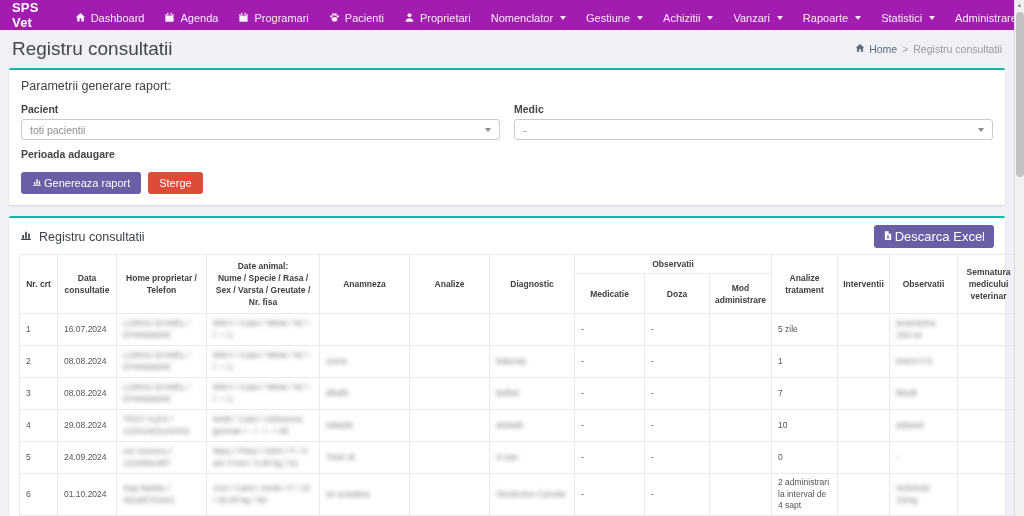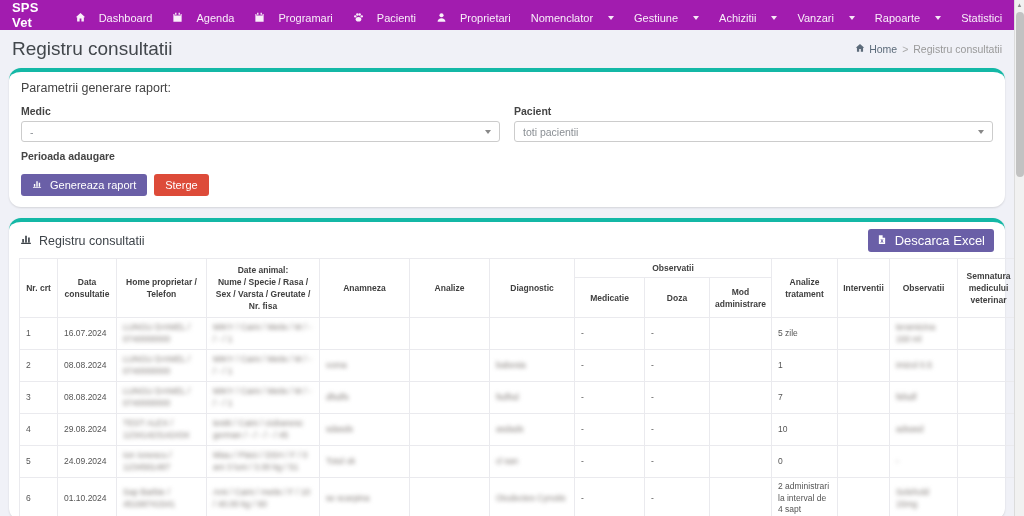--- a/index.html
+++ b/index.html
@@ -3,60 +3,60 @@
 <meta charset="utf-8">
 <style>
   * { margin:0; padding:0; box-sizing:border-box; }
   html,body { width:1024px; height:516px; overflow:hidden; }
   body { font-family:"Liberation Sans","DejaVu Sans",sans-serif; background:#f0f1f7; color:#444; }
 
   
   .navbar { position:absolute; top:0; left:0; width:1014px; height:30px; background:#a21caf;
             display:flex; align-items:flex-start; padding:0 0 0 12px; z-index:5; }
   .brand { color:#fff; font-weight:bold; font-size:13px; margin-right:26px; letter-spacing:.2px; cursor:pointer; }
-  .nav-link { display:flex; align-items:center; gap:13px; color:rgba(255,255,255,.93); font-size:11px;
+  .nav-link { display:flex; align-items:center; gap:5px; color:rgba(255,255,255,.93); font-size:11px;
               padding:8px 10px; height:36px; text-decoration:none; cursor:pointer; white-space:nowrap; }
   .nav-link svg { flex:0 0 auto; }
   .caret { width:0; height:0; border-left:3.5px solid transparent; border-right:3.5px solid transparent;
            border-top:4px solid rgba(255,255,255,.9); margin-left:2px; }
 
   
   .scrollbar { position:absolute; top:0; right:0; width:10px; height:516px; background:#f1f1f1;
                border-left:1px solid #dcdcdc; z-index:9; }
   .scroll-arrow { height:10px; display:flex; align-items:center; justify-content:center;
                   font-size:6px; color:#8a8a8a; }
   .scroll-thumb { position:absolute; top:12px; left:1px; width:8px; height:165px; background:#c2c2c2; border-radius:4px; }
 
   
   .content { position:absolute; top:30px; left:0; width:1014px; padding:5px 9px 0 9px; }
   .page-head { display:flex; align-items:center; justify-content:space-between; margin:3px 3px 8px 3px; }
   .page-title { font-size:19px; font-weight:400; color:#42474c; }
   .breadcrumb { font-size:10.5px; color:#999; display:flex; align-items:center; gap:5px; }
   .crumb-home { color:#5c6b7a; display:flex; align-items:flex-end; gap:4px; cursor:pointer; }
   .crumb-sep { color:#aaa; }
 
-  .card { background:#fff; border-top:4px solid #14b8a6; border-radius:12px;
+  .card { background:#fff; border-top:2px solid #14b8a6; border-radius:2px;
           box-shadow:0 1px 2px rgba(0,0,0,.12); margin-bottom:11px; }
   .card-pad { padding:9px 12px 11px 12px; }
   .filters-heading { font-size:12.5px; font-weight:500; color:#444; margin-bottom:2px; }
   .filter-cols { display:flex; gap:14px; }
   .filter-col { flex:1; }
   .field-label { font-size:10.5px; font-weight:bold; color:#454545; margin:8px 0 4px; }
   .select-box { height:21px; border:1px solid #ccc; border-radius:3px; background:#fff;
                 display:flex; align-items:center; padding:0 8px; font-size:10.5px; color:#8a8f94; cursor:pointer; }
   .select-box .grow { flex:1; }
   .select-caret { width:0; height:0; border-left:3.5px solid transparent; border-right:3.5px solid transparent;
                   border-top:4px solid #888; }
   .input-group { display:flex; width:49%; height:22px; }
   .input-addon { width:27px; background:#eef0f2; border:1px solid #ccc; border-right:none;
                  border-radius:3px 0 0 3px; display:flex; align-items:center; justify-content:center; color:#666; }
   .input-text { flex:1; border:1px solid #ccc; border-radius:0 3px 3px 0; background:#fff;
                 display:flex; align-items:center; padding:0 9px; font-size:10.5px; color:#555; }
   .btn-row { display:flex; gap:7px; margin-top:12px; }
-  .btn { display:flex; align-items:center; gap:8px; border:none; border-radius:3px; cursor:pointer;
+  .btn { display:flex; align-items:center; gap:2px; border:none; border-radius:3px; cursor:pointer;
          font-size:11px; color:#fff; padding:5px 11px; font-family:inherit; }
   .btn-purple { background:#6a5fa7; }
   .btn-red { background:#dd4b39; }
 
   
   .report-head { display:flex; align-items:center; justify-content:space-between; padding:7px 11px 6px 11px; }
   .report-title { display:flex; align-items:center; gap:7px; font-size:12.5px; color:#3d4349; }
   .btn-sm { padding:4px 9px; font-size:13px; }
 
   
@@ -164,30 +164,30 @@
       <span>Registru consultatii</span>
     </div>
   </div>
 
   <div class="card">
     <div class="card-pad">
       <div class="filters-heading">Parametrii generare raport:</div>
 
       <div class="filter-cols">
         <div class="filter-col">
-          <div class="field-label">Medic</div>
+          <div class="field-label">Pacient</div>
           <div class="select-box">
-            <span class="grow">-</span>
+            <span class="grow">toti pacientii</span>
             <span class="select-caret"></span>
           </div>
         </div>
         <div class="filter-col">
-          <div class="field-label">Pacient</div>
+          <div class="field-label">Medic</div>
           <div class="select-box">
-            <span class="grow">toti pacientii</span>
+            <span class="grow">-</span>
             <span class="select-caret"></span>
           </div>
         </div>
       </div>
 
       <div class="field-label">Perioada adaugare</div>
 
       <div class="btn-row">
         <button class="btn btn-purple">
           <span><svg viewBox="0 0 16 16" width="10" height="10" fill="currentColor">

